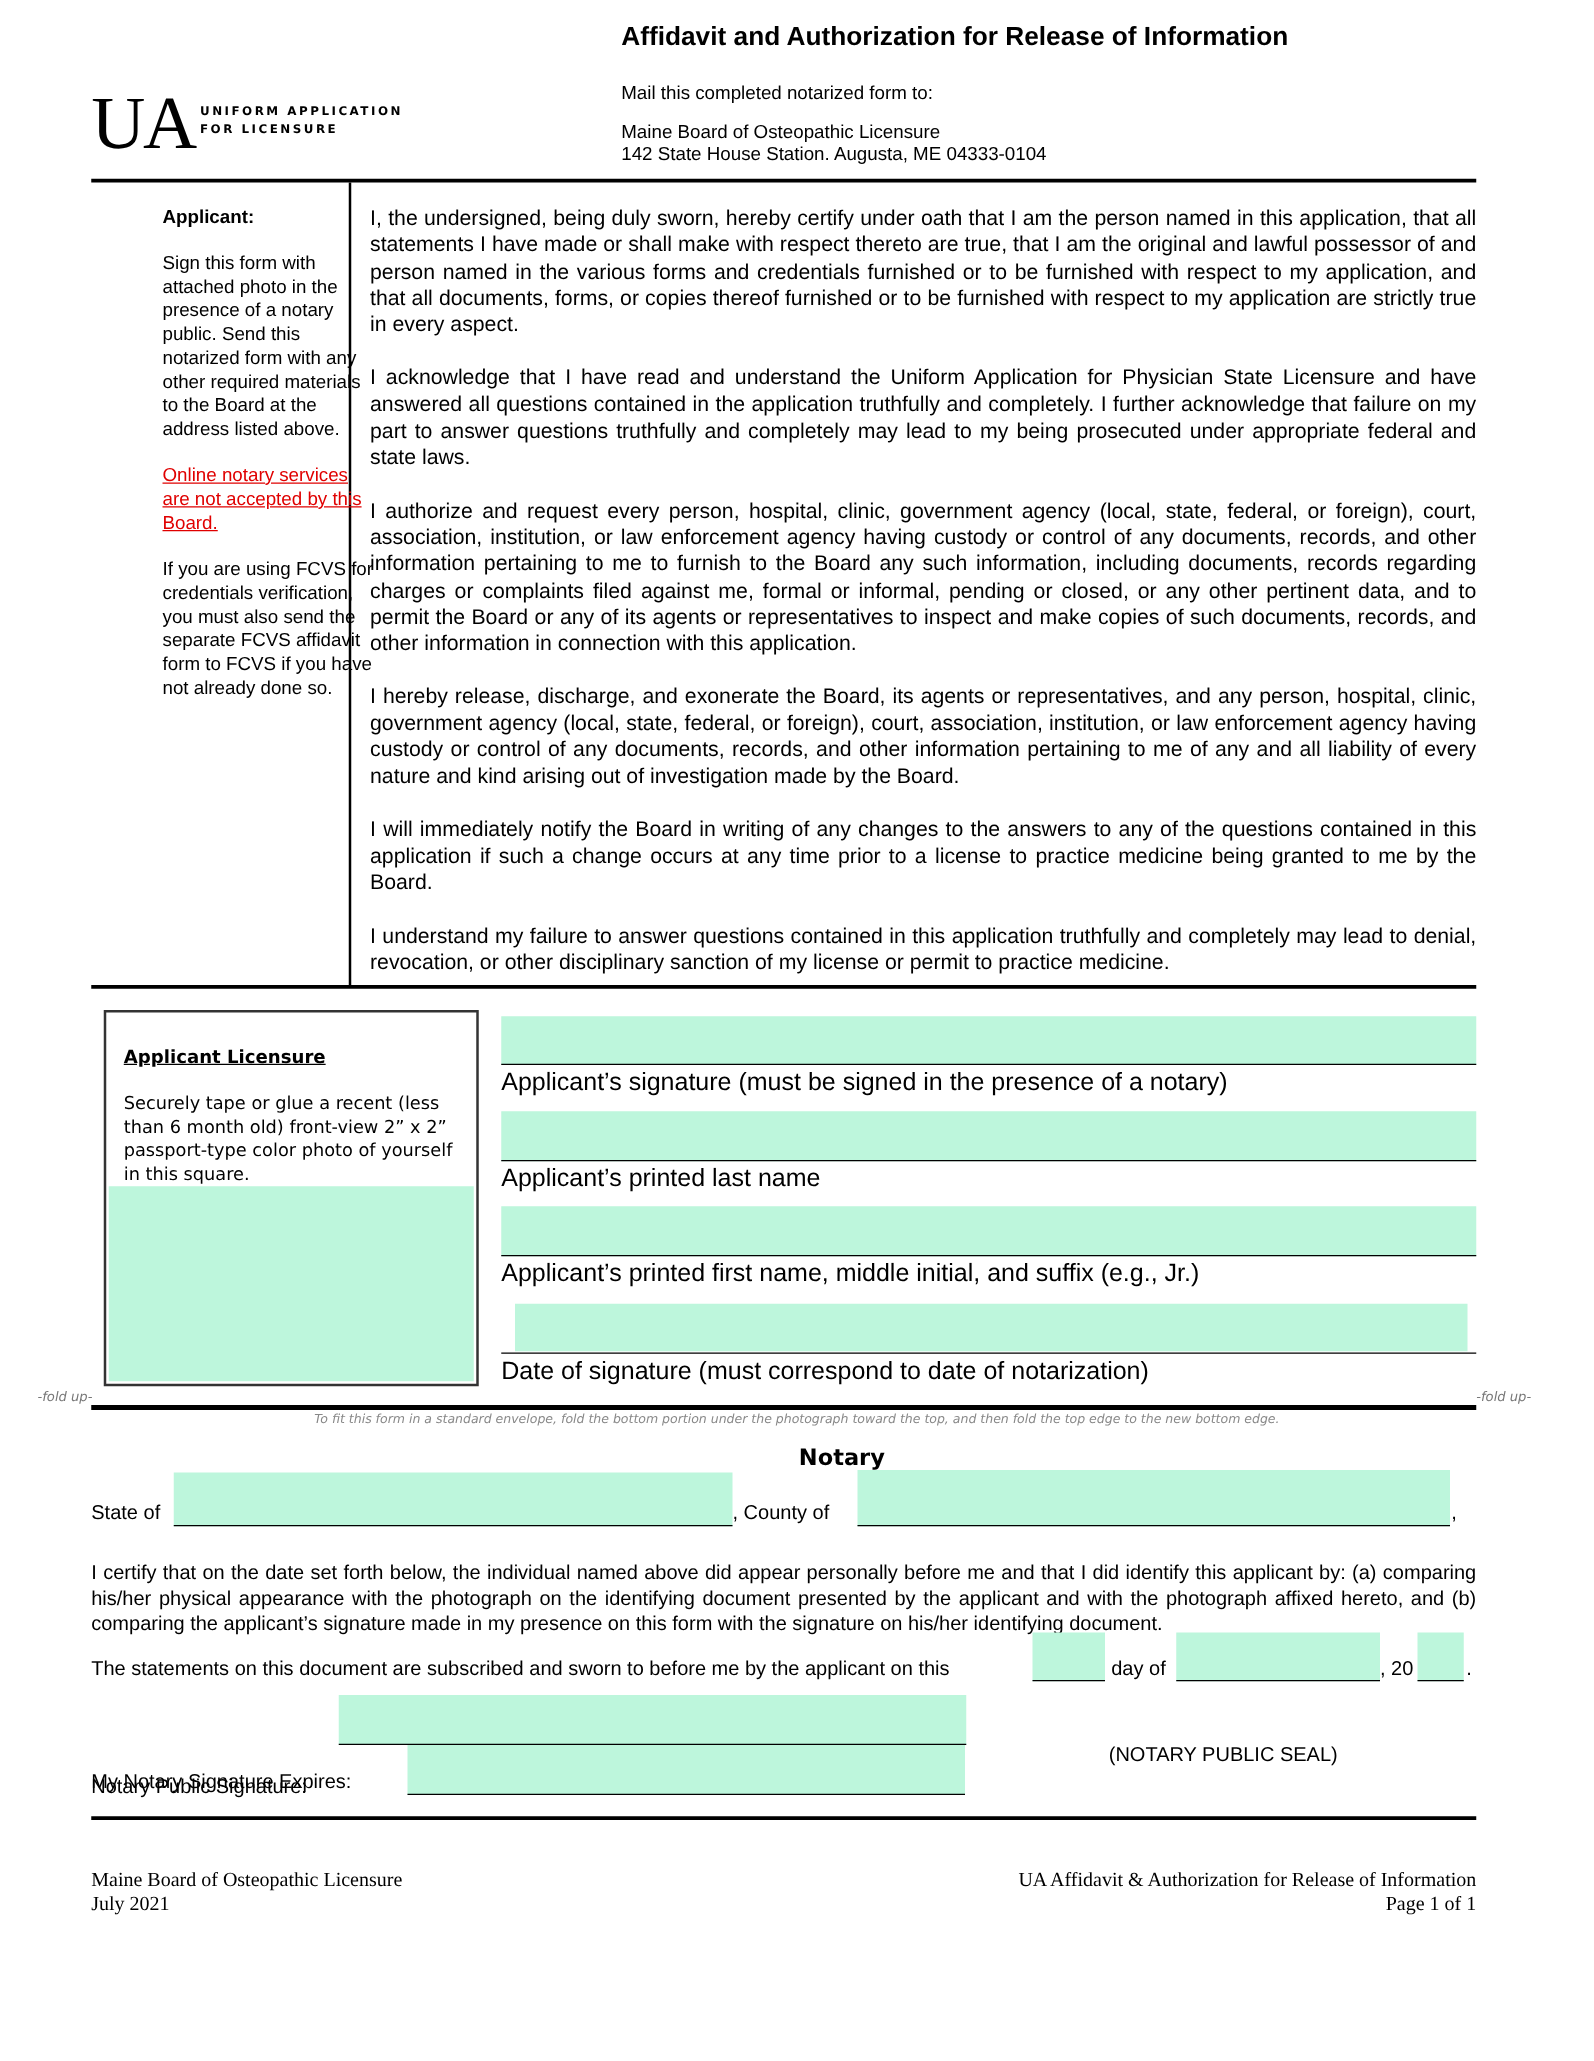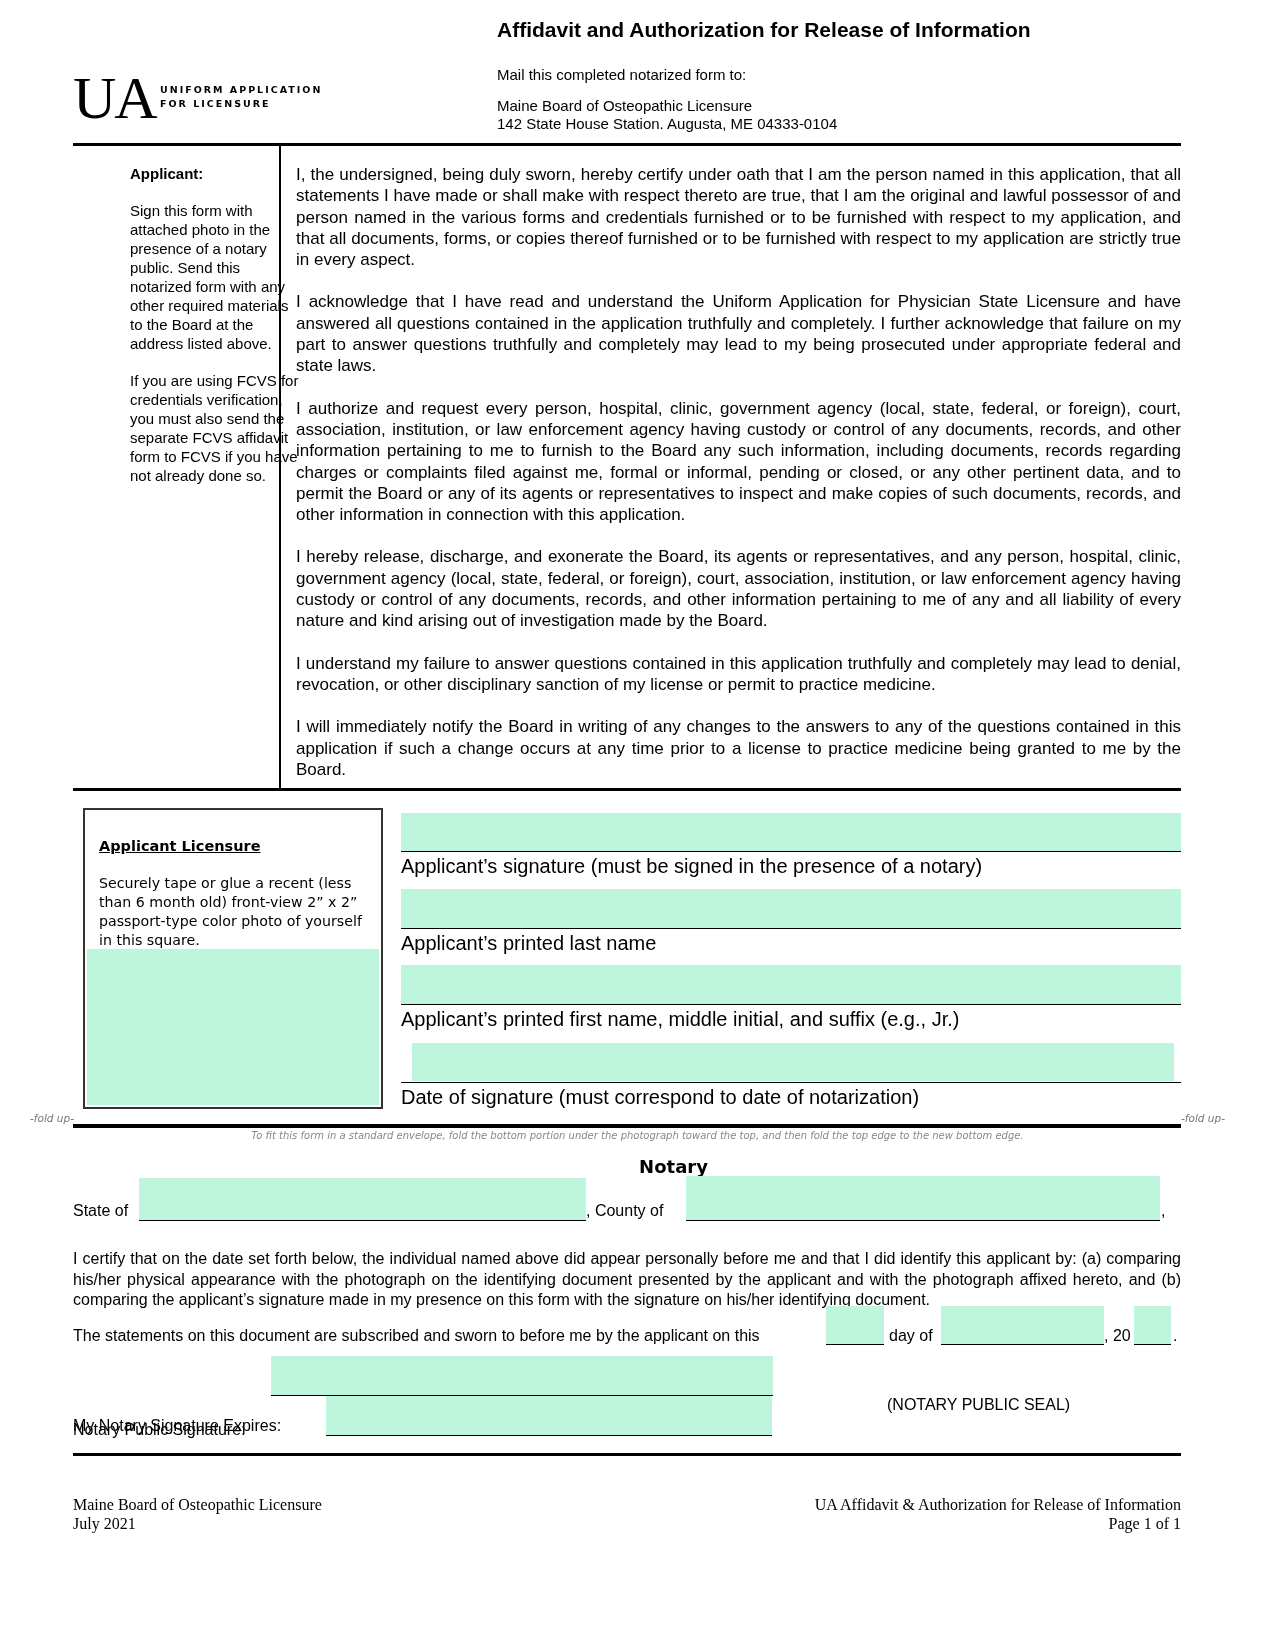--- a/index.html
+++ b/index.html
@@ -47,30 +47,31 @@
   <div>Maine Board of Osteopathic Licensure</div>
   <div>142 State House Station. Augusta, ME 04333-0104</div>
 </div>
 
 <div class="abs rule-thick" style="left:73px; top:143px; width:1108px;"></div>
 <div class="abs vrule" style="left:279px; top:146px; height:643px;"></div>
 
 <div class="abs left-col">
   <p class="hd">Applicant:</p>
   <p>Sign this form with attached photo in the presence of a notary public. Send this notarized form with any other required materials to the Board at the address listed above.</p>
+  <p class="red">Online notary services are not accepted by this Board.</p>
   <p>If you are using FCVS for credentials verification, you must also send the separate FCVS affidavit form to FCVS if you have not already done so.</p>
 </div>
 
 <div class="abs body-col">
   <p>I, the undersigned, being duly sworn, hereby certify under oath that I am the person named in this application, that all statements I have made or shall make with respect thereto are true, that I am the original and lawful possessor of and person named in the various forms and credentials furnished or to be furnished with respect to my application, and that all documents, forms, or copies thereof furnished or to be furnished with respect to my application are strictly true in every aspect.</p>
   <p>I acknowledge that I have read and understand the Uniform Application for Physician State Licensure and have answered all questions contained in the application truthfully and completely. I further acknowledge that failure on my part to answer questions truthfully and completely may lead to my being prosecuted under appropriate federal and state laws.</p>
   <p>I authorize and request every person, hospital, clinic, government agency (local, state, federal, or foreign), court, association, institution, or law enforcement agency having custody or control of any documents, records, and other information pertaining to me to furnish to the Board any such information, including documents, records regarding charges or complaints filed against me, formal or informal, pending or closed, or any other pertinent data, and to permit the Board or any of its agents or representatives to inspect and make copies of such documents, records, and other information in connection with this application.</p>
   <p>I hereby release, discharge, and exonerate the Board, its agents or representatives, and any person, hospital, clinic, government agency (local, state, federal, or foreign), court, association, institution, or law enforcement agency having custody or control of any documents, records, and other information pertaining to me of any and all liability of every nature and kind arising out of investigation made by the Board.</p>
+  <p>I will immediately notify the Board in writing of any changes to the answers to any of the questions contained in this application if such a change occurs at any time prior to a license to practice medicine being granted to me by the Board.</p>
   <p>I understand my failure to answer questions contained in this application truthfully and completely may lead to denial, revocation, or other disciplinary sanction of my license or permit to practice medicine.</p>
-  <p>I will immediately notify the Board in writing of any changes to the answers to any of the questions contained in this application if such a change occurs at any time prior to a license to practice medicine being granted to me by the Board.</p>
 </div>
 
 <div class="abs rule-thick" style="left:73px; top:788px; width:1108px;"></div>
 
 <div class="abs photo-box"></div>
 <div class="abs photo-title">Applicant Licensure</div>
 <div class="abs photo-text">Securely tape or glue a recent (less than 6 month old) front-view 2” x 2” passport-type color photo of yourself in this square.</div>
 <div class="abs photo-fill"></div>
 
 <div class="abs field uline" style="left:401px; top:813px; width:780px; height:38px;"></div>

